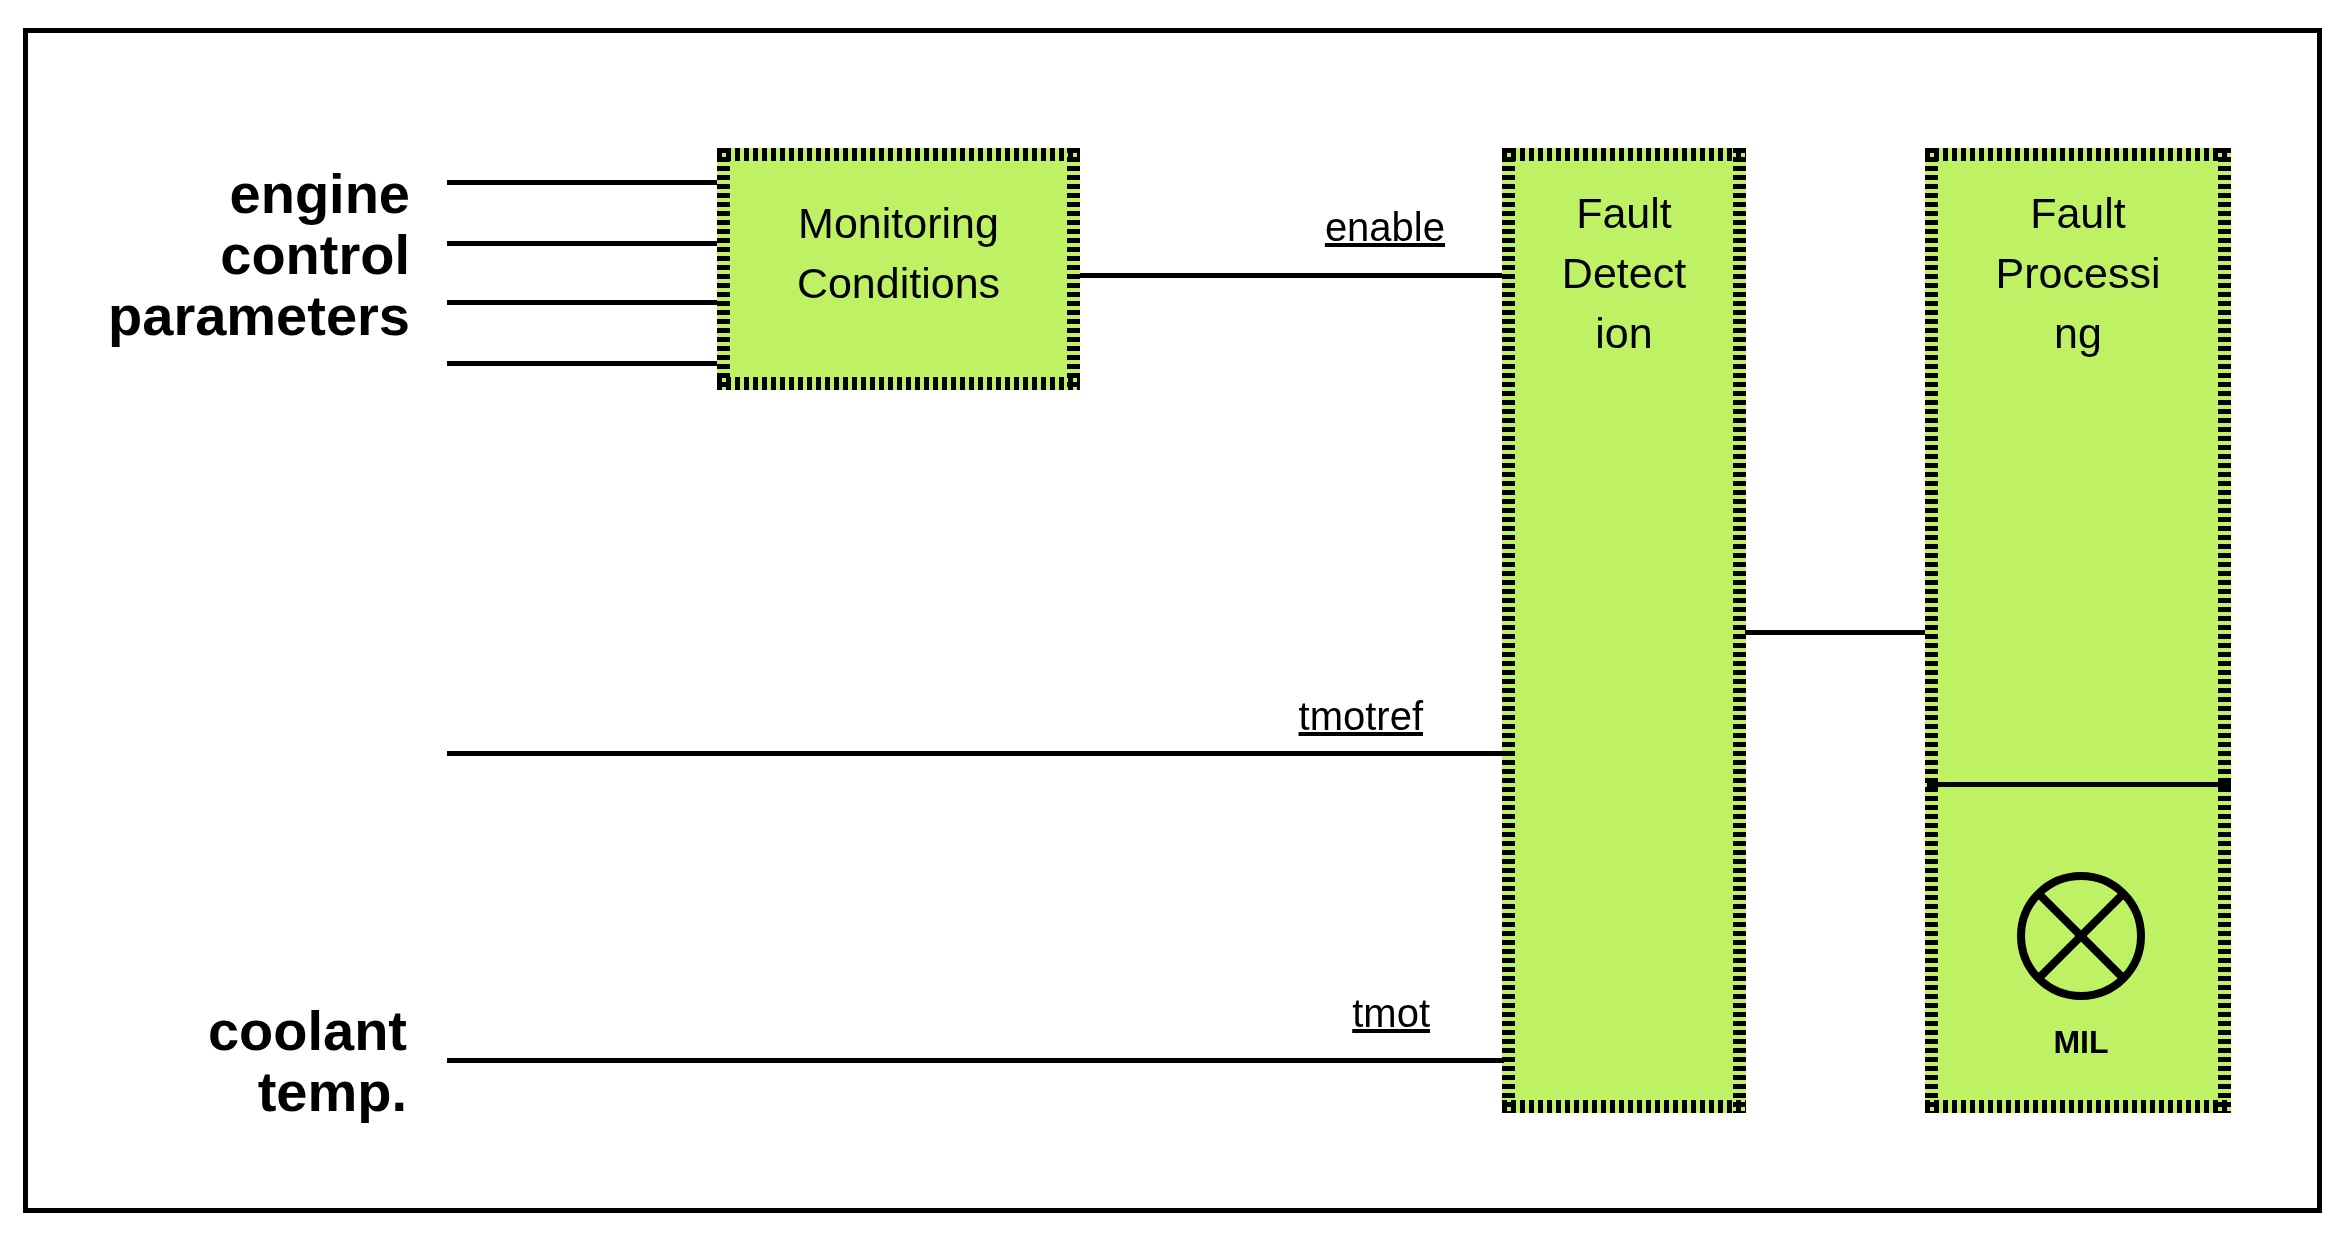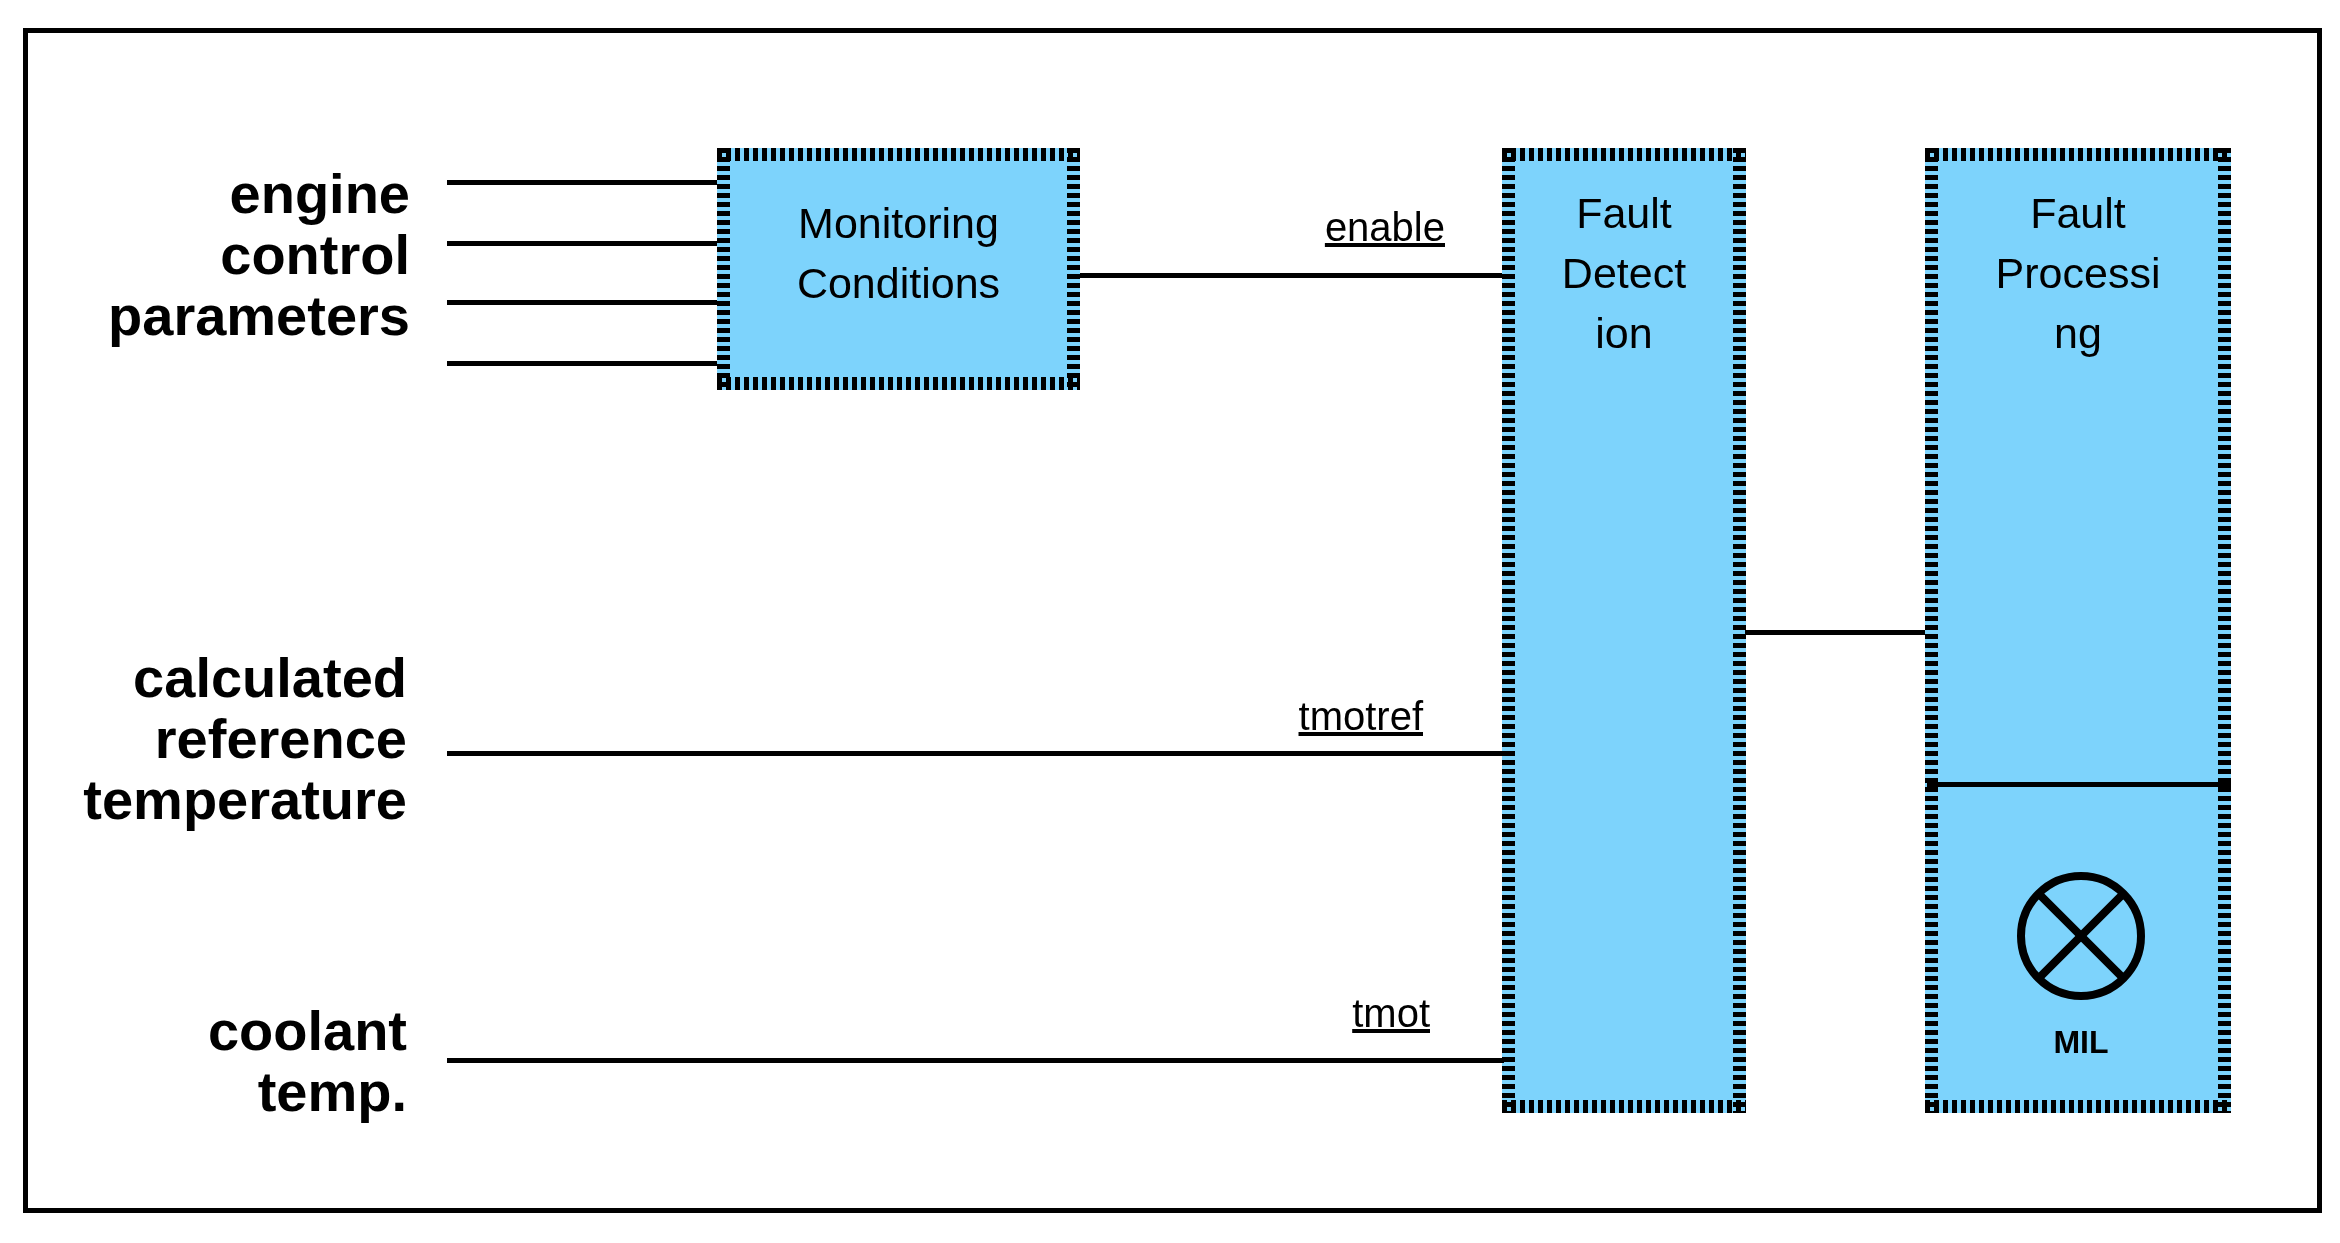--- a/index.html
+++ b/index.html
@@ -21,21 +21,21 @@
   
   .outer-frame {
     position: absolute;
     left: 23px; top: 28px;
     width: 2299px; height: 1185px;
     border: 5px solid #000;
     box-sizing: border-box;
   }
 
   
-  .dashed-box { position: absolute; background: #7dd3fc; }
+  .dashed-box { position: absolute; background: #bef264; }
   .db-edge { position: absolute; }
   .db-top    { left: 0; right: 0; top: 0;    height: 13px;
                background: repeating-linear-gradient(to right, #000 0 5px, transparent 5px 9px); }
   .db-bottom { left: 0; right: 0; bottom: 0; height: 13px;
                background: repeating-linear-gradient(to right, #000 0 5px, transparent 5px 9px); }
   .db-left   { top: 0; bottom: 0; left: 0;   width: 13px;
                background: repeating-linear-gradient(to bottom, #000 0 5px, transparent 5px 9px); }
   .db-right  { top: 0; bottom: 0; right: 0;  width: 13px;
                background: repeating-linear-gradient(to bottom, #000 0 5px, transparent 5px 9px); }
 
@@ -126,25 +126,20 @@
     <div class="db-edge db-right"></div>
     <div class="box-text" style="top:35px;">
       <div>Fault</div>
       <div>Processi</div>
       <div>ng</div>
     </div>
   </div>
 
   <div class="hline" style="left:1927px; top:782px; width:304px;"></div>
 
-  <div class="lbl-bold" style="left:60px; top:647px; width:347px;">
-    <div>calculated</div>
-    <div>reference</div>
-    <div>temperature</div>
-  </div>
 
   <div class="sig-lbl" style="left:1123px; top:694px; width:300px;">tmotref</div>
   <div class="hline" style="left:447px; top:751px; width:1057px;"></div>
 
   <div class="lbl-bold" style="left:64px; top:1000px; width:343px;">coolant temp.</div>
 
   <div class="sig-lbl" style="left:1130px; top:991px; width:300px;">tmot</div>
   <div class="hline" style="left:447px; top:1058px; width:1057px;"></div>
 
   <svg class="abs" style="left:2011px; top:866px;" width="140" height="140" viewBox="0 0 140 140">

